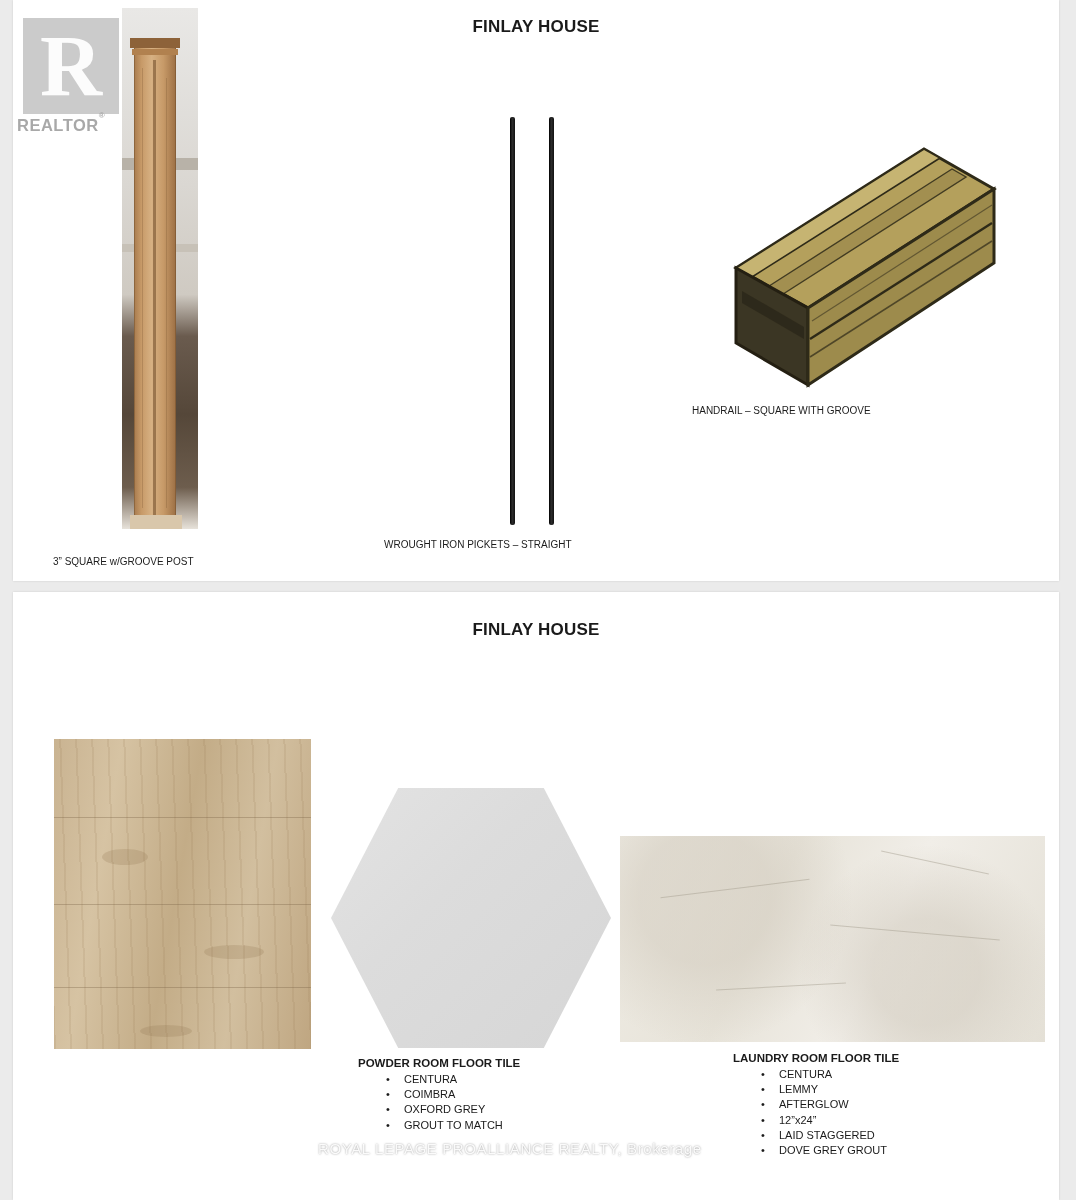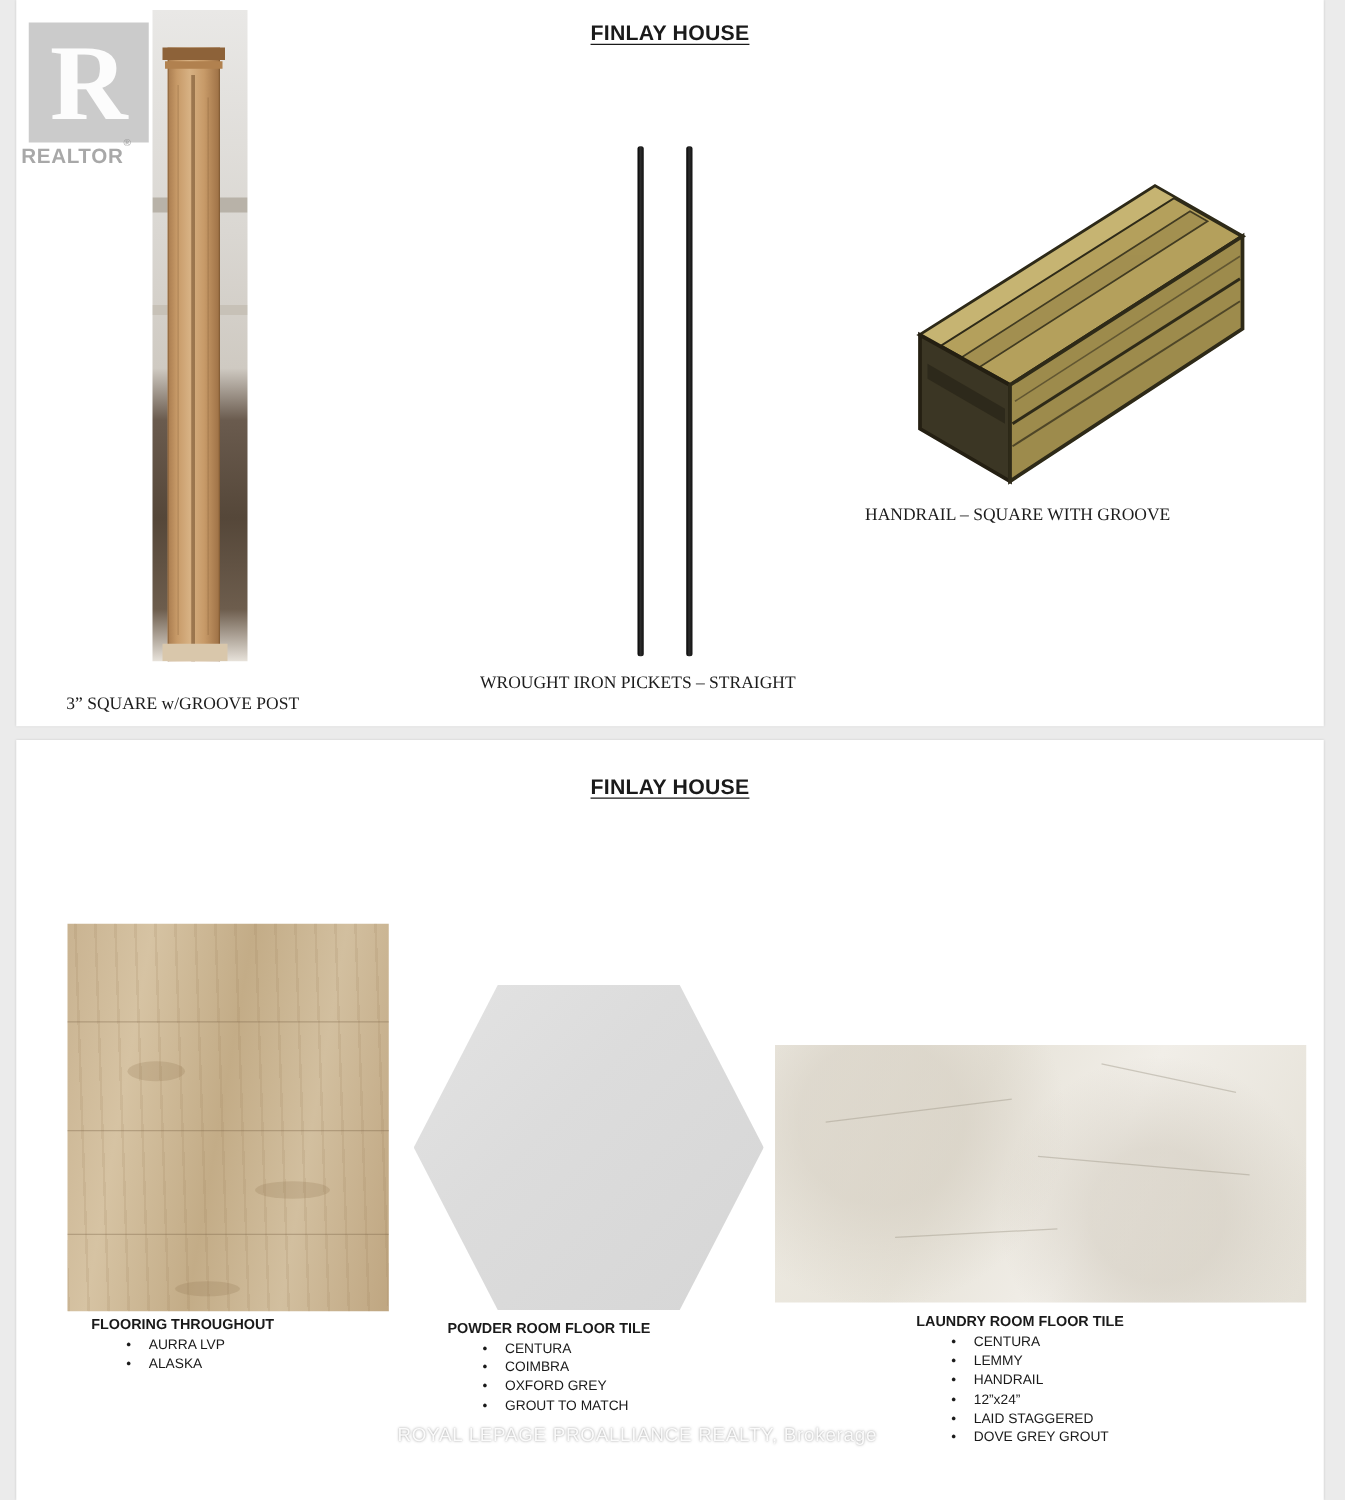--- a/index.html
+++ b/index.html
@@ -27,21 +27,20 @@
   #card-floor { top: 592px; height: 608px; }
 
   .sheet-title {
     text-align: center;
     font-size: 17px;
     font-weight: bold;
     color: #1a1a1a;
     letter-spacing: 0.2px;
   }
   .sheet-title span {
-    text-decoration: underline;
     text-underline-offset: 3px;
   }
   .sheet-sub {
     text-align: center;
     font-size: 14.5px;
     color: #222;
     margin-top: 8px;
   }
 
   
@@ -162,24 +161,23 @@
   #handrail {
     position: absolute;
     left: 713px;
     top: 143px;
     width: 278px;
     height: 250px;
   }
 
   .caption {
     position: absolute;
-    font-size: 14px;
+    font-size: 10px;
     color: #1c1c1c;
     white-space: nowrap;
-    font-family: Liberation Serif, serif;
   }
   #cap-post { left: 40px; top: 556px; }
   #cap-pickets { left: 371px; top: 539px; }
   #cap-handrail { left: 679px; top: 405px; }
 
   
   #lvp-swatch {
     position: absolute;
     left: 41px;
     top: 147px;
@@ -346,44 +344,37 @@
 
     <div id="hex-swatch"></div>
 
     <div id="laundry-swatch">
       <div class="crack" style="left:40px;top:52px;width:150px;transform:rotate(-7deg);"></div>
       <div class="crack" style="left:210px;top:96px;width:170px;transform:rotate(5deg);"></div>
       <div class="crack" style="left:96px;top:150px;width:130px;transform:rotate(-3deg);"></div>
       <div class="crack" style="left:260px;top:26px;width:110px;transform:rotate(12deg);"></div>
     </div>
 
-    <div class="swatch-block" id="blk-flooring">
-      <div class="swatch-title">FLOORING THROUGHOUT</div>
-      <ul class="swatch-list">
-        <li>AURRA LVP</li>
-        <li>ALASKA</li>
-      </ul>
-    </div>
 
     <div class="swatch-block" id="blk-powder">
       <div class="swatch-title">POWDER ROOM FLOOR TILE</div>
       <ul class="swatch-list">
         <li>CENTURA</li>
         <li>COIMBRA</li>
         <li>OXFORD GREY</li>
         <li>GROUT TO MATCH</li>
       </ul>
     </div>
 
     <div class="swatch-block" id="blk-laundry">
       <div class="swatch-title">LAUNDRY ROOM FLOOR TILE</div>
       <ul class="swatch-list">
         <li>CENTURA</li>
         <li>LEMMY</li>
-        <li>HANDRAIL</li>
+        <li>AFTERGLOW</li>
         <li>12”x24”</li>
         <li>LAID STAGGERED</li>
         <li>DOVE GREY GROUT</li>
       </ul>
     </div>
   </div>
 
   <div id="brokerage-wm">ROYAL LEPAGE PROALLIANCE REALTY, Brokerage</div>
 
 </div>

